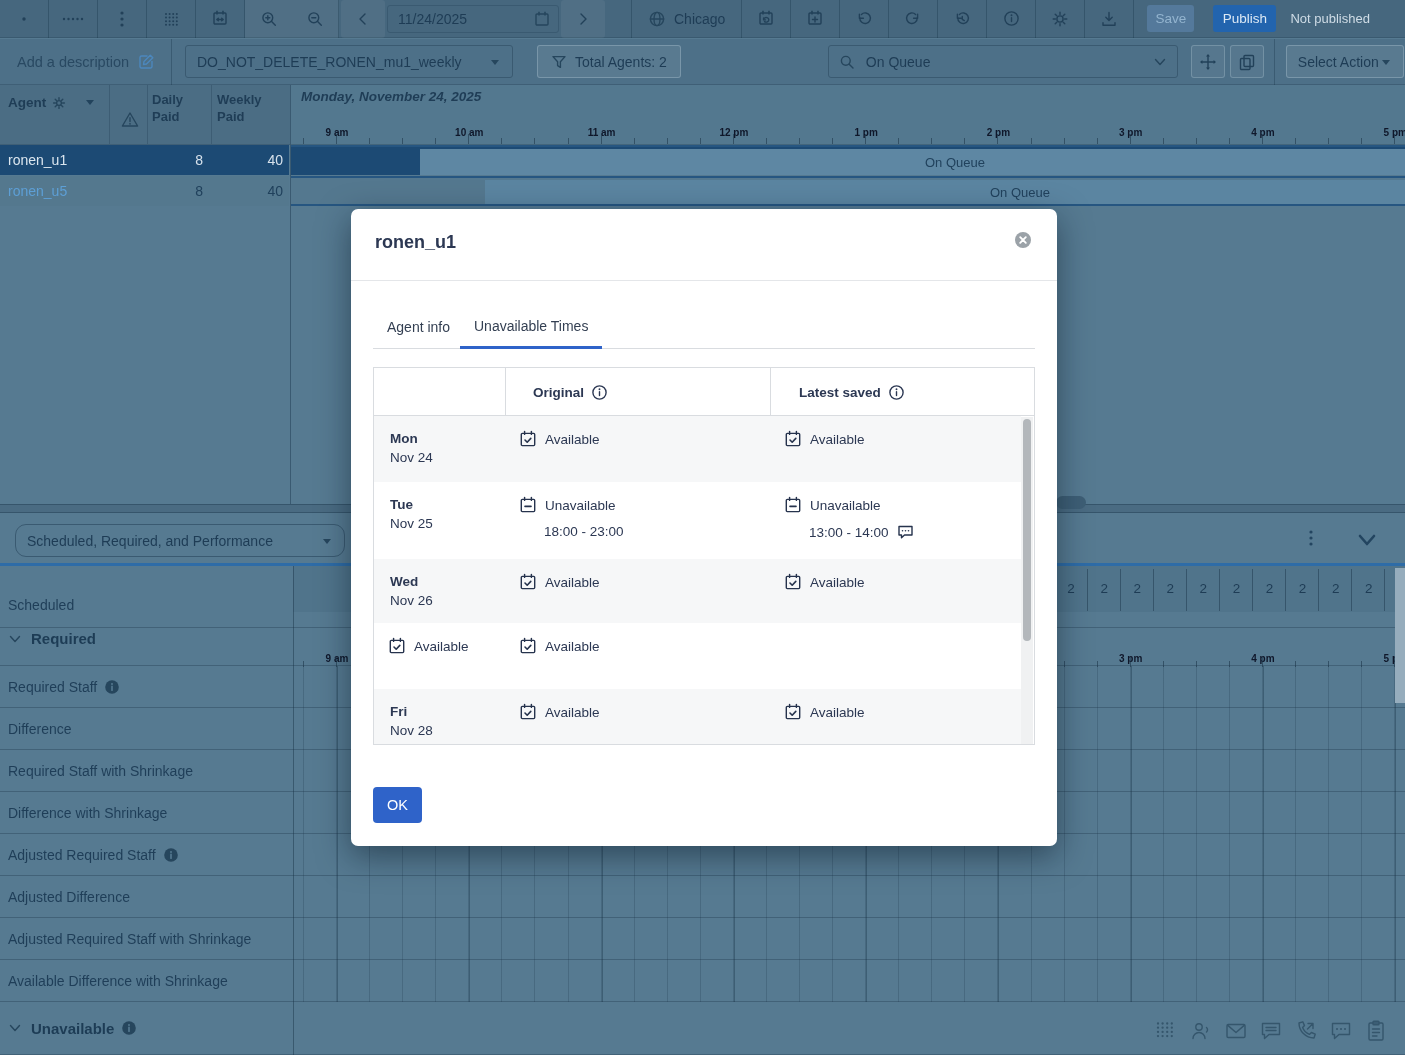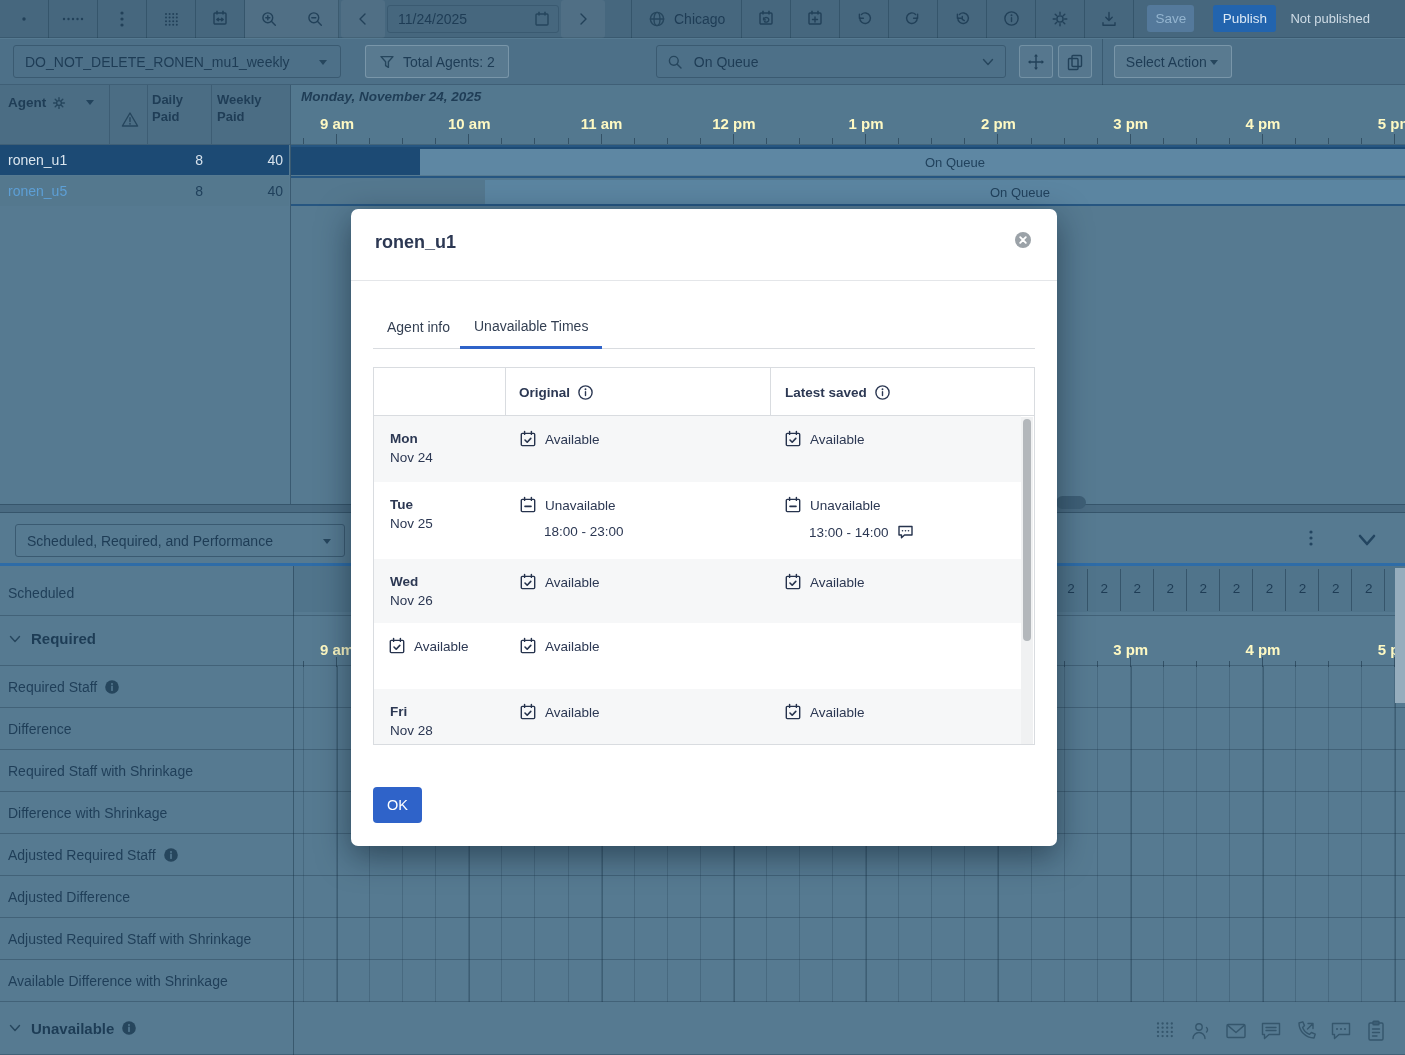--- a/index.html
+++ b/index.html
@@ -60,22 +60,22 @@
   .agent-head{position:absolute;left:0;top:85px;width:290px;height:60px;background:#4b6d84;
               border-bottom:1px solid #3f5f76;color:#1f3d56;}
   .agent-head .colsep{position:absolute;top:0;bottom:0;width:1px;background:rgba(12,38,58,.22);}
   .ah-label{position:absolute;left:8px;top:10px;font-weight:bold;font-size:13.5px;display:flex;gap:6px;align-items:center;}
   .ah-caret{position:absolute;left:84px;top:12px;color:#22435c;}
   .ah-warn{position:absolute;left:121px;top:26px;}
   .ah-col{position:absolute;top:6px;width:56px;font-weight:bold;font-size:13px;line-height:17px;}
   .tl-head{position:absolute;left:290px;top:85px;width:1115px;height:60px;background:#53788f;
            border-bottom:1px solid rgba(20,45,65,.25);}
   .tl-day{position:absolute;left:11px;top:4px;font-weight:bold;font-size:13.5px;color:#1f3d56;font-style:italic;}
-  .hourlab{position:absolute;top:0;transform:translateX(-50%);font-weight:bold;
-           font-size:15px;color:#fef9c3;white-space:nowrap;}
+  .hourlab{position:absolute;top:12px;transform:translateX(-50%);font-weight:bold;
+           font-size:10px;color:#0f172a;white-space:nowrap;}
   #top-hours{position:absolute;left:290px;top:115px;width:1115px;height:16px;}
   #top-ticks{position:absolute;left:290px;top:133px;width:1115px;height:12px;}
   #bottom-hours{position:absolute;left:290px;top:641px;width:1115px;height:16px;}
   #bottom-ticks{position:absolute;left:290px;top:656px;width:1115px;height:11px;}
   .tick{position:absolute;top:5px;width:1px;height:6px;background:rgba(25,50,70,.55);}
   .tick.hr{top:1px;height:10px;}
   #agent-rows{position:absolute;left:0;top:145px;width:290px;}
   .agent-row{position:absolute;left:0;width:289px;height:30px;background:#54788e;cursor:pointer;}
   .agent-row.sel{background:var(--selected_row);}
   .aname{position:absolute;left:8px;top:7px;font-size:14px;color:var(--link_blue);cursor:pointer;}
@@ -94,21 +94,21 @@
   .barlab{font-size:13px;color:#21425d;}
   .panel-vsep{position:absolute;left:290px;top:85px;width:1px;height:420px;background:#3a5a71;}
 
   
   .split{position:absolute;left:0;top:504px;width:1405px;height:9px;background:#4a6b82;
          border-top:1px solid rgba(10,35,55,.3);border-bottom:1px solid rgba(10,35,55,.3);}
   .grip{position:absolute;left:1056px;top:496px;width:30px;height:13px;border-radius:7px;
         background:#3e5f76;cursor:row-resize;}
 
   
-  .viewsel{position:absolute;left:15px;top:524px;width:330px;}
+  .viewsel{position:absolute;left:15px;top:524px;width:330px;border-radius:11px;}
   .b-kebab{position:absolute;left:1308px;top:529px;color:#234560;cursor:pointer;}
   .b-collapse{position:absolute;left:1356px;top:533px;color:#234560;cursor:pointer;}
   .blueline{position:absolute;left:0;top:563px;width:1405px;height:3px;background:var(--panel_blue_line);}
   #bottom-rows{position:absolute;left:0;top:566px;width:1405px;}
   .brow{position:absolute;left:0;width:1405px;border-bottom:1px solid rgba(28,54,74,.35);
         display:flex;align-items:center;padding-left:8px;color:#1f3e58;font-size:14px;}
   .brow.bold{font-weight:bold;font-size:15px;color:#1d3c55;}
   .brow .chev{margin-right:9px;}
   .brow .binfo{margin-left:7px;}
   .sched-bg{position:absolute;left:293px;top:566px;width:1112px;height:46px;background:rgba(8,28,44,.06);}
@@ -131,21 +131,21 @@
   .m-title{position:absolute;left:24px;top:23px;font-size:18px;font-weight:bold;}
   .m-close{position:absolute;left:663px;top:22px;color:#9ba2a8;cursor:pointer;}
   .m-hdiv{position:absolute;left:0;top:71px;width:706px;height:1px;background:#e4e6e9;}
   .m-tabs{position:absolute;left:22px;top:96px;width:662px;height:44px;border-bottom:1px solid #d9dce0;}
   .m-tab{position:absolute;top:0;height:44px;display:flex;align-items:center;padding:0 14px;
          font-size:14px;color:#333f52;cursor:pointer;}
   .m-tab.active{border-bottom:3px solid var(--accent_blue);}
   .m-table{position:absolute;left:22px;top:158px;width:662px;height:378px;border:1px solid #d9dce0;overflow:hidden;}
   .m-thead{position:absolute;left:0;top:0;width:660px;height:48px;border-bottom:1px solid #d9dce0;background:#fff;}
   .m-th{position:absolute;top:0;height:48px;display:flex;align-items:center;gap:7px;
-        font-size:13.5px;font-weight:bold;color:#2c3853;}
+        font-size:13.5px;font-weight:bold;color:#2c3853;margin-left:14px;}
   .m-th .ic{color:#2c3853;}
   .m-thsep{position:absolute;top:0;width:1px;height:48px;background:#d9dce0;}
   #modal-rows{position:absolute;left:0;top:48px;width:647px;height:329px;overflow:hidden;}
   .mrow{display:grid;grid-template-columns:131px 265px 1fr;}
   .mrow.alt{background:#f6f7f8;}
   .mday{padding:15px 0 0 16px;}
   .dayn{display:block;font-weight:bold;font-size:13.5px;}
   .dayd{display:block;font-size:13.5px;margin-top:4px;}
   .mcell{padding:14px 0 0 14px;}
   .stat{display:flex;align-items:center;gap:8px;font-size:13.5px;}
@@ -309,20 +309,29 @@
           <path d="M9 2.4 v8 M9 10.4 l-3.2 -3.2 M9 10.4 l3.2 -3.2"></path>
           <path d="M3 12.6 v2.6 h12 v-2.6"></path>
         </svg>
       </span>
     <button class="btn btn-save">Save</button>
     <button class="btn btn-publish">Publish</button>
     <span class="pubstatus">Not published</span>
   </header>
 
   <div class="tb2">
+    <div class="desc">
+      <span>Add a description</span>
+      <span class="ic">
+          <svg width="17" height="17" viewBox="0 0 17 17" fill="none" stroke="currentColor" stroke-width="1.4" stroke-linecap="round" stroke-linejoin="round">
+            <path d="M14 8.5 v5 a1.5 1.5 0 0 1 -1.5 1.5 h-9 a1.5 1.5 0 0 1 -1.5 -1.5 v-9 A1.5 1.5 0 0 1 3.5 3 H9"></path>
+            <path d="M12.3 2.2 l2.5 2.5 -6.3 6.3 -3 .5 .5 -3 z"></path>
+          </svg>
+        </span>
+    </div>
     <div class="selbox schedsel">
       <span>DO_NOT_DELETE_RONEN_mu1_weekly</span>
       <span class="ic">
           <svg width="12" height="10" viewBox="0 0 12 10" fill="none" stroke="currentColor" stroke-width="1.4" stroke-linecap="round" stroke-linejoin="round">
             <path d="M2 3 h8 l-4 5 z" fill="currentColor" stroke="none"></path>
           </svg>
         </span>
     </div>
     <div class="filterbtn">
       <span class="ic">
@@ -493,21 +502,21 @@
       </svg>
     </span>
   <span class="ic b-collapse">
       <svg width="22" height="14" viewBox="0 0 22 14" fill="none" stroke="currentColor" stroke-width="1.4" stroke-linecap="round" stroke-linejoin="round">
         <polyline points="4,3 11,11 18,3" stroke-width="2.6"></polyline>
       </svg>
     </span>
   <div class="blueline"></div>
   <div class="sched-bg"></div>
   <div id="bottom-rows">
-      <div class="brow" style="top: 4px; height: 46px;">
+      <div class="brow" style="top: 16px; height: 46px;">
         <span class="blab">Scheduled</span>
       </div>
       <div class="brow bold" style="top: 46px; height: 54px;">
         <span class="ic chev">
           <svg width="14" height="12" viewBox="0 0 14 12" fill="none" stroke="currentColor" stroke-width="1.4" stroke-linecap="round" stroke-linejoin="round">
             <polyline points="2.5,3.5 7,8.5 11.5,3.5"></polyline>
           </svg>
         </span>
         <span class="blab">Required</span>
       </div>

